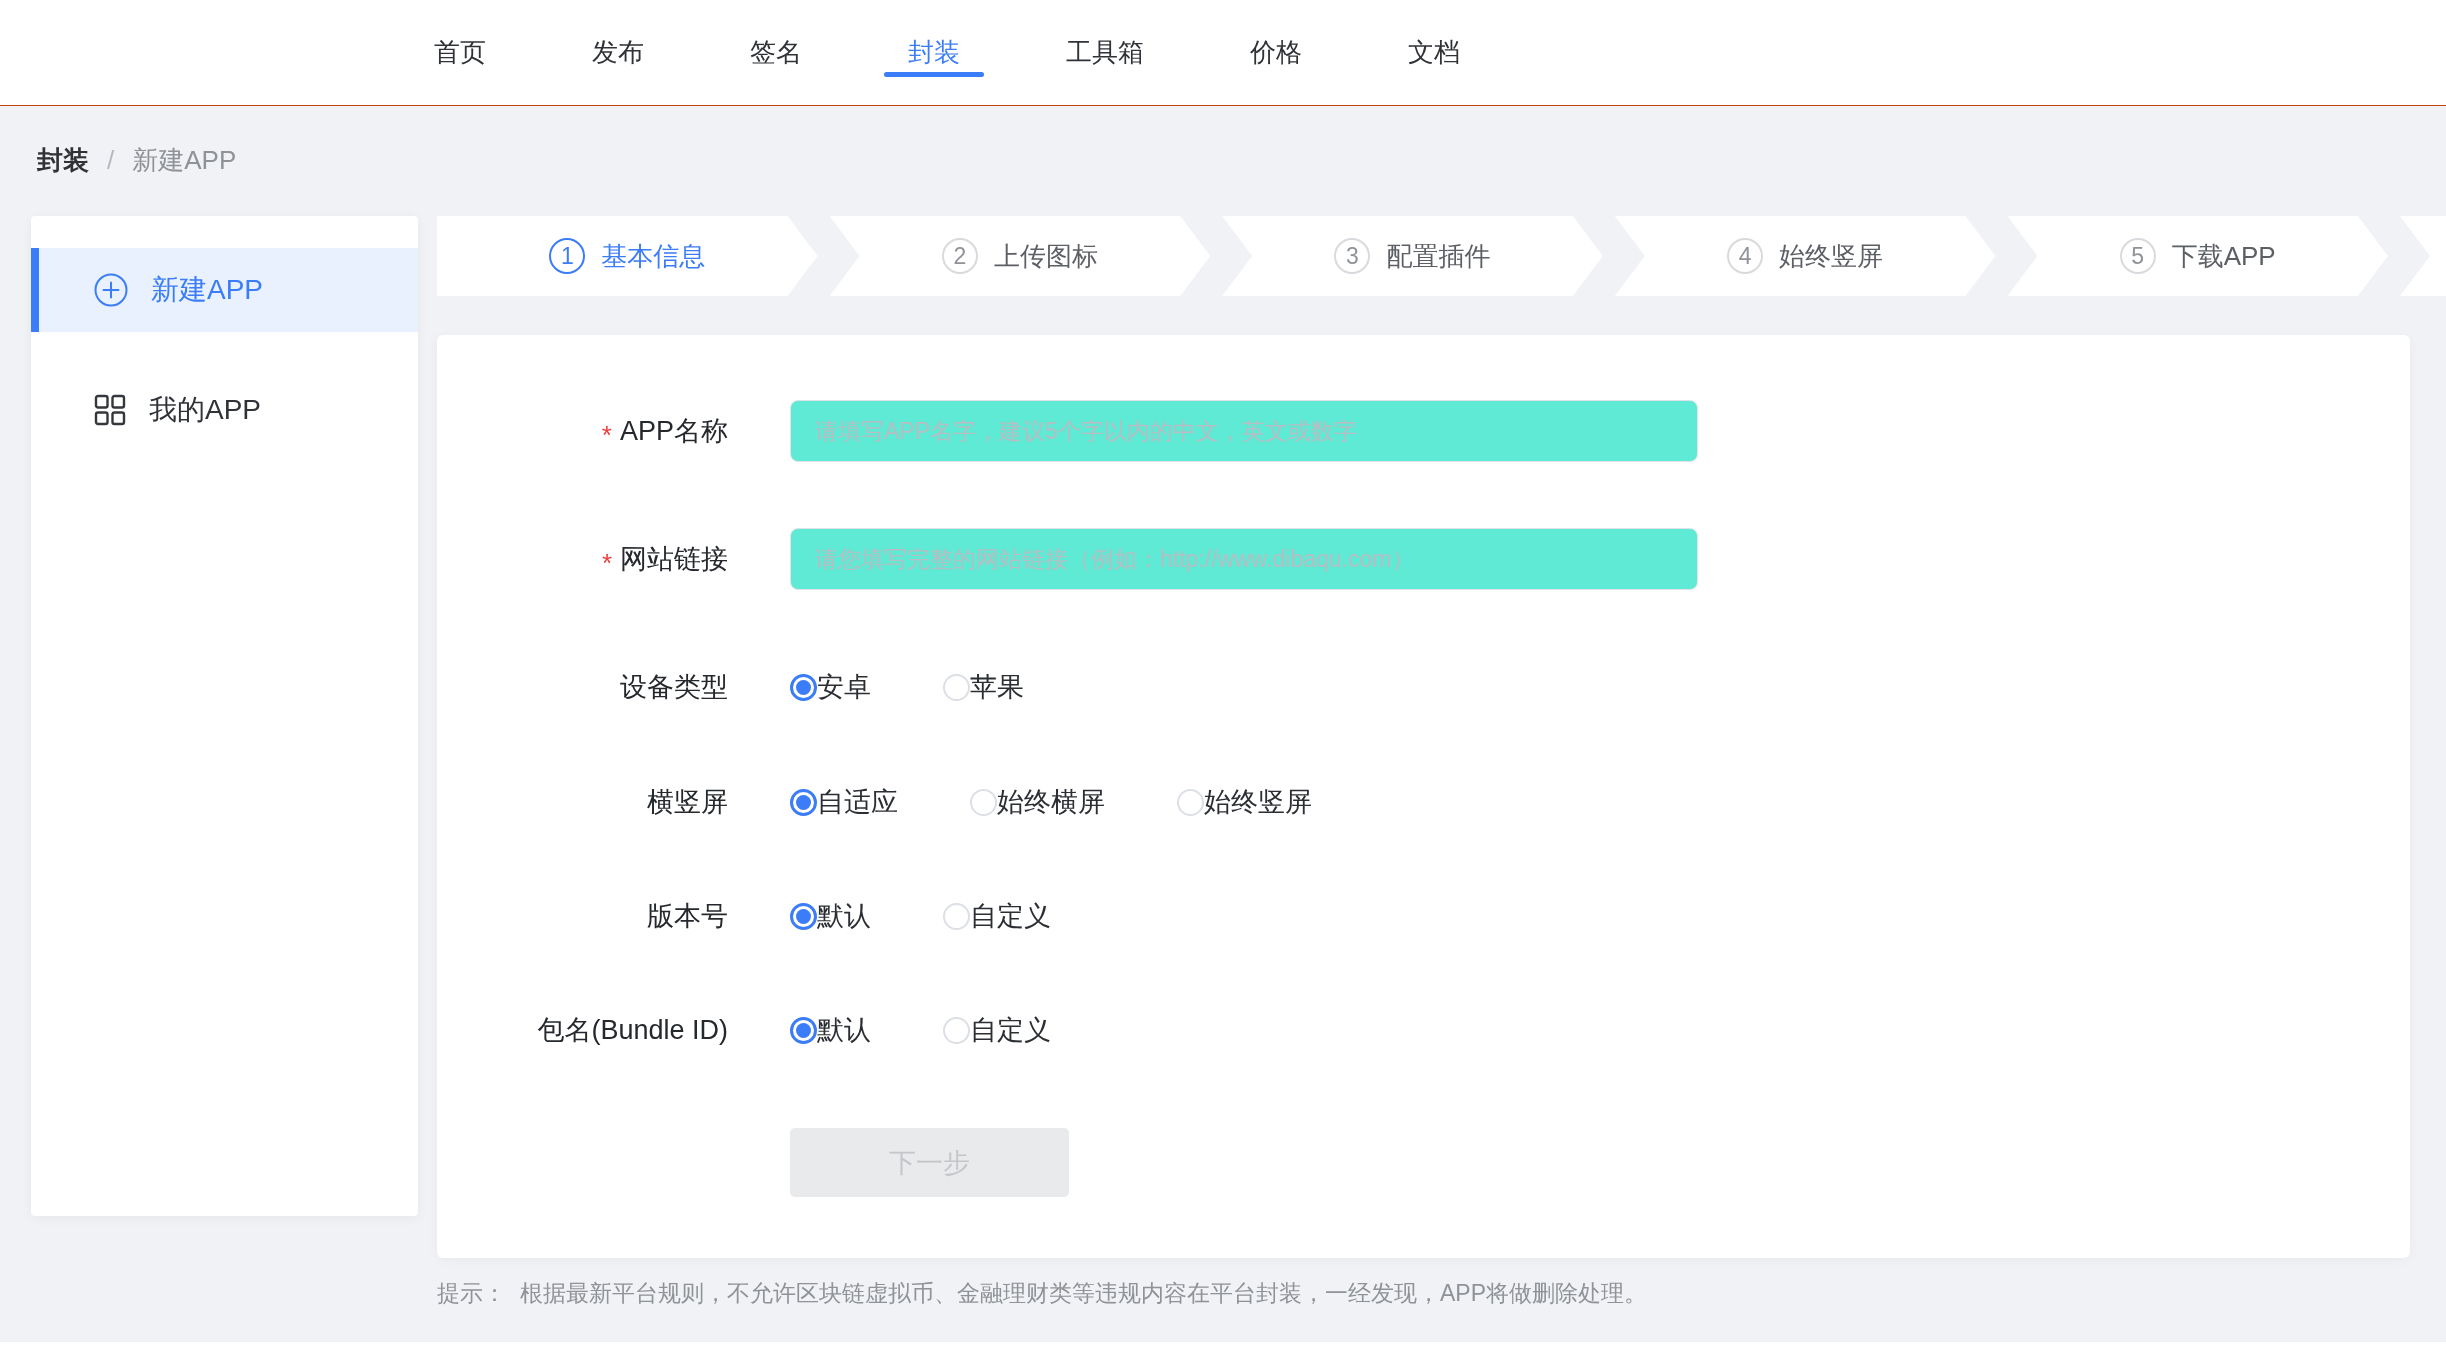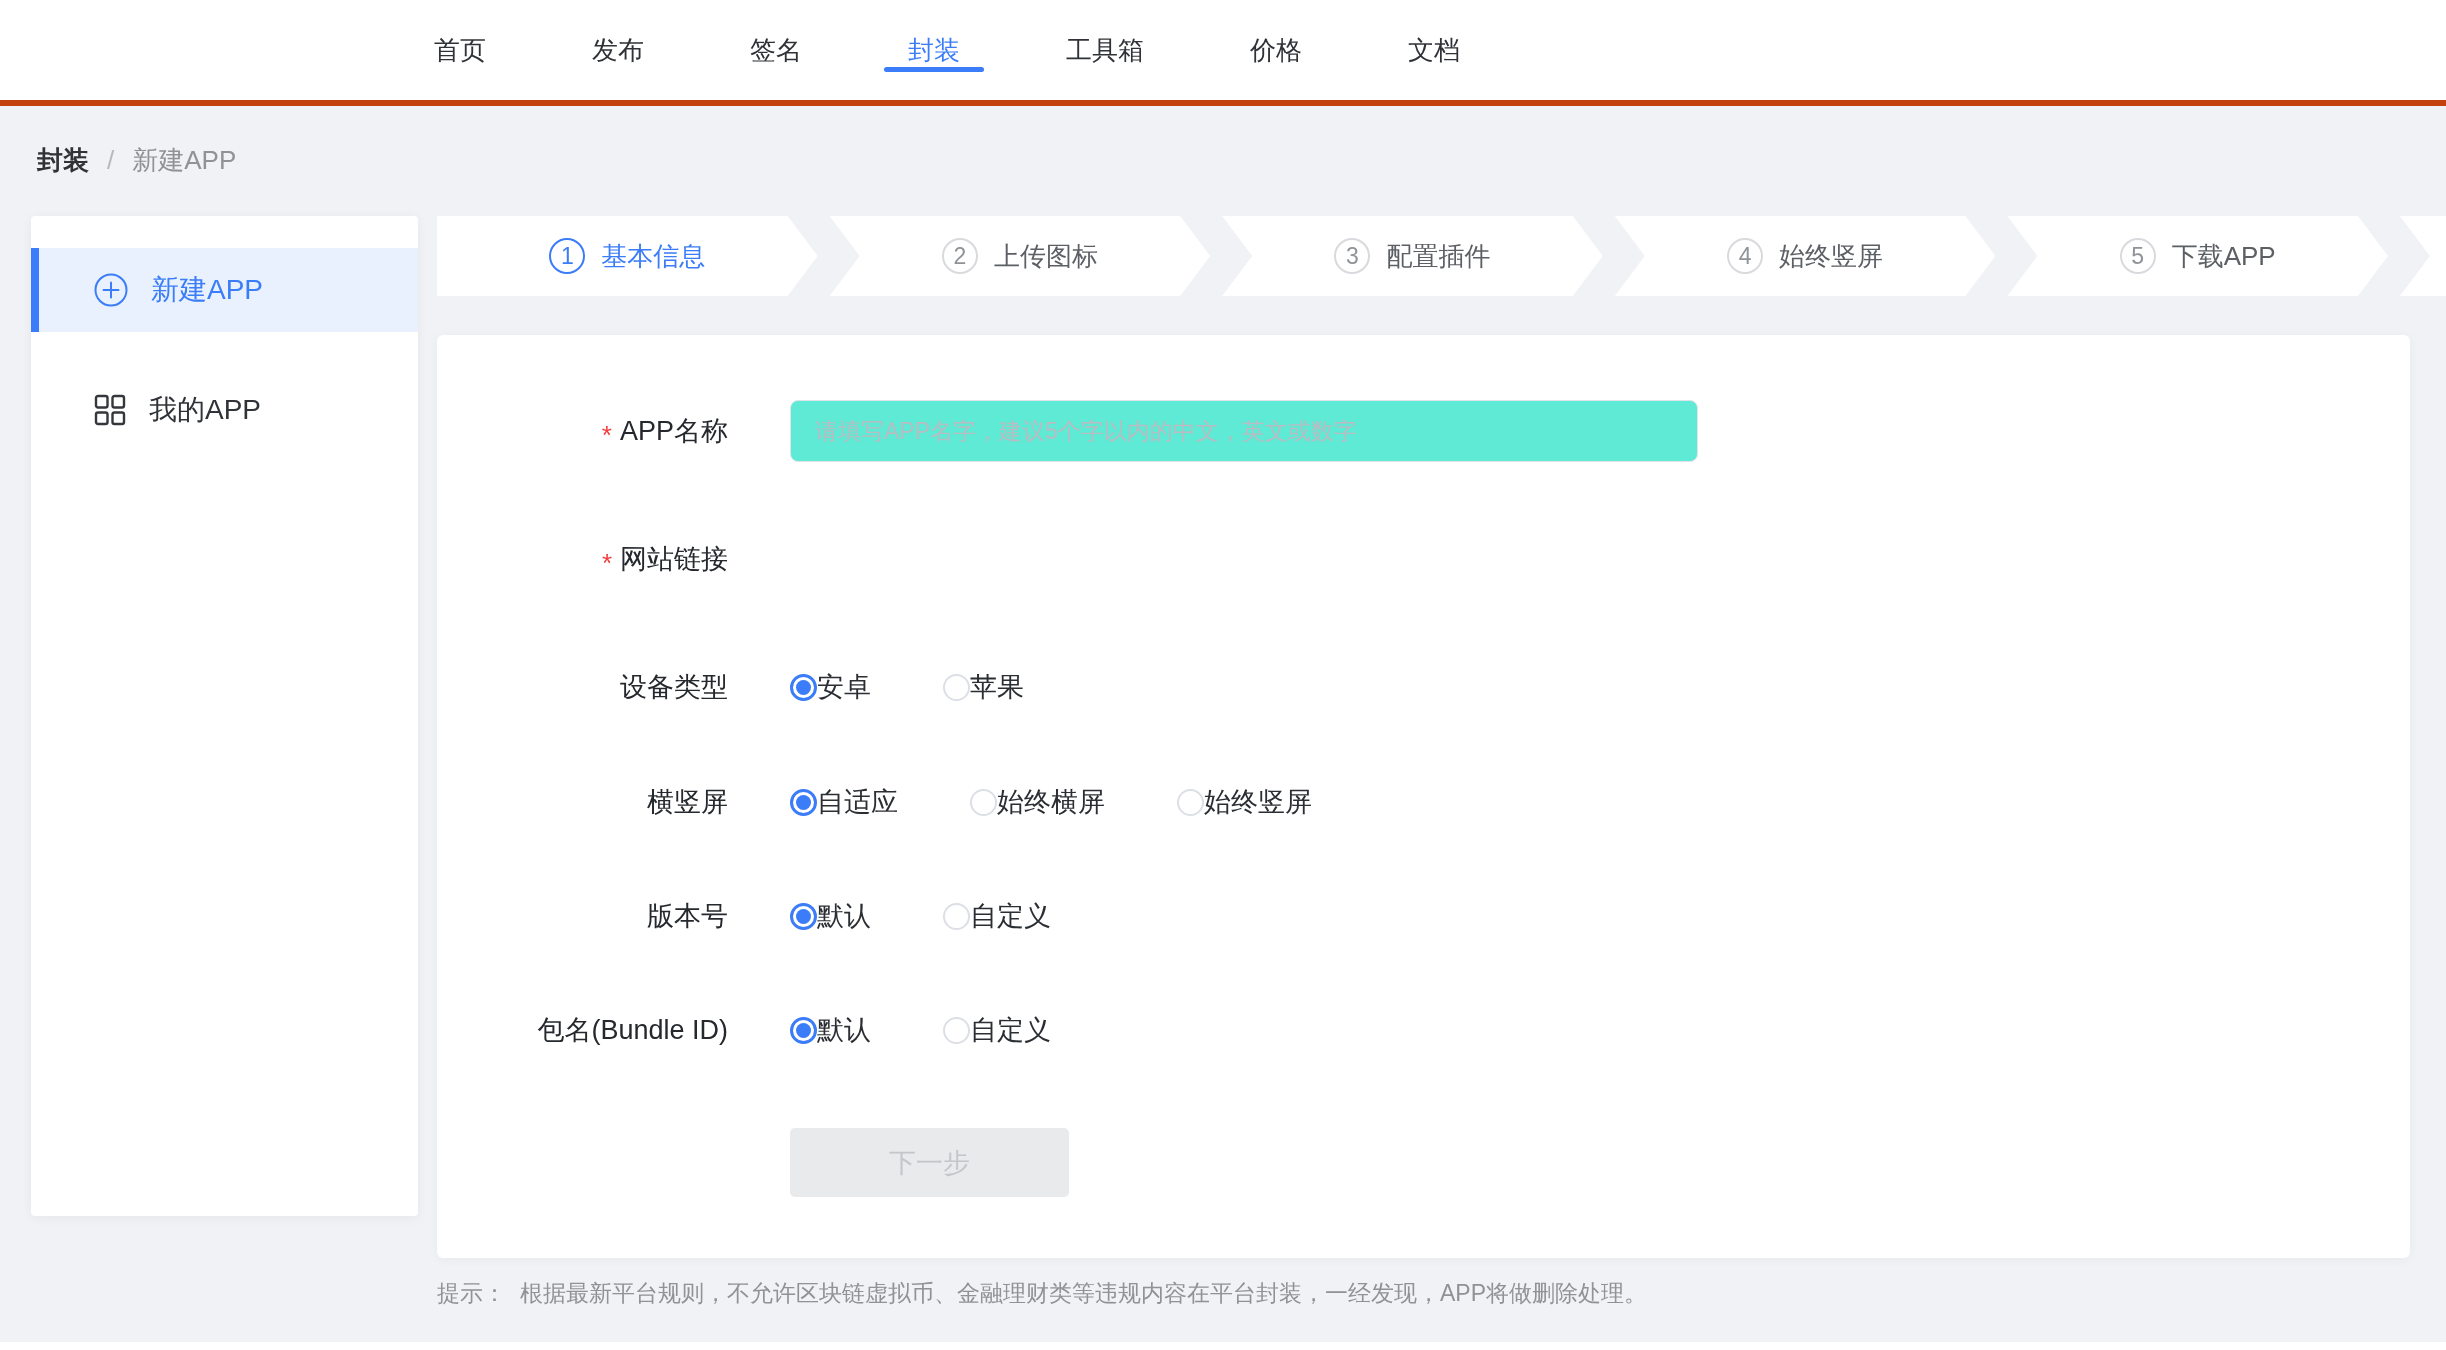--- a/index.html
+++ b/index.html
@@ -8,21 +8,21 @@
     position:relative;
     background:#f0f2f5;
     font-family:"Liberation Sans","DejaVu Sans",sans-serif;
     color:#2b2d31;
     overflow:hidden;
   }
 
   
   .header {
     position:absolute; top:0; left:0; width:100%; height:106px;
-    background:#ffffff; border-bottom:6px solid #c2410c;
+    background:#ffffff; border-bottom:1px solid #c2410c;
   }
   .nav {
     position:absolute; left:434px; top:0; height:100%;
     display:flex; gap:106px; align-items:center;
   }
   .nav-item {
     position:relative; height:100%; display:flex; align-items:center;
     font-size:26px; color:#2f3237; cursor:pointer; white-space:nowrap;
   }
   .nav-item.active { color:#3b7cf8; }
@@ -227,20 +227,21 @@
       <span>APP名称</span>
     </div>
     <input class="text-input" type="text" placeholder="请填写APP名字，建议5个字以内的中文，英文或数字" style="">
   </div>
 
   <div class="form-row" style="top:193px; height:62px;">
     <div class="label-box">
       <span class="req">*</span>
       <span>网站链接</span>
     </div>
+    <input class="text-input" type="text" placeholder="请您填写完整的网站链接（例如：http://www.dibaqu.com）" style="">
   </div>
 
   <div class="form-row" style="top:334px; height:36px;">
     <div class="label-box">
       <span>设备类型</span>
     </div>
     <div class="radio-group">
       <div class="radio-option">
         <span class="radio checked"></span>
         <span>安卓</span>

